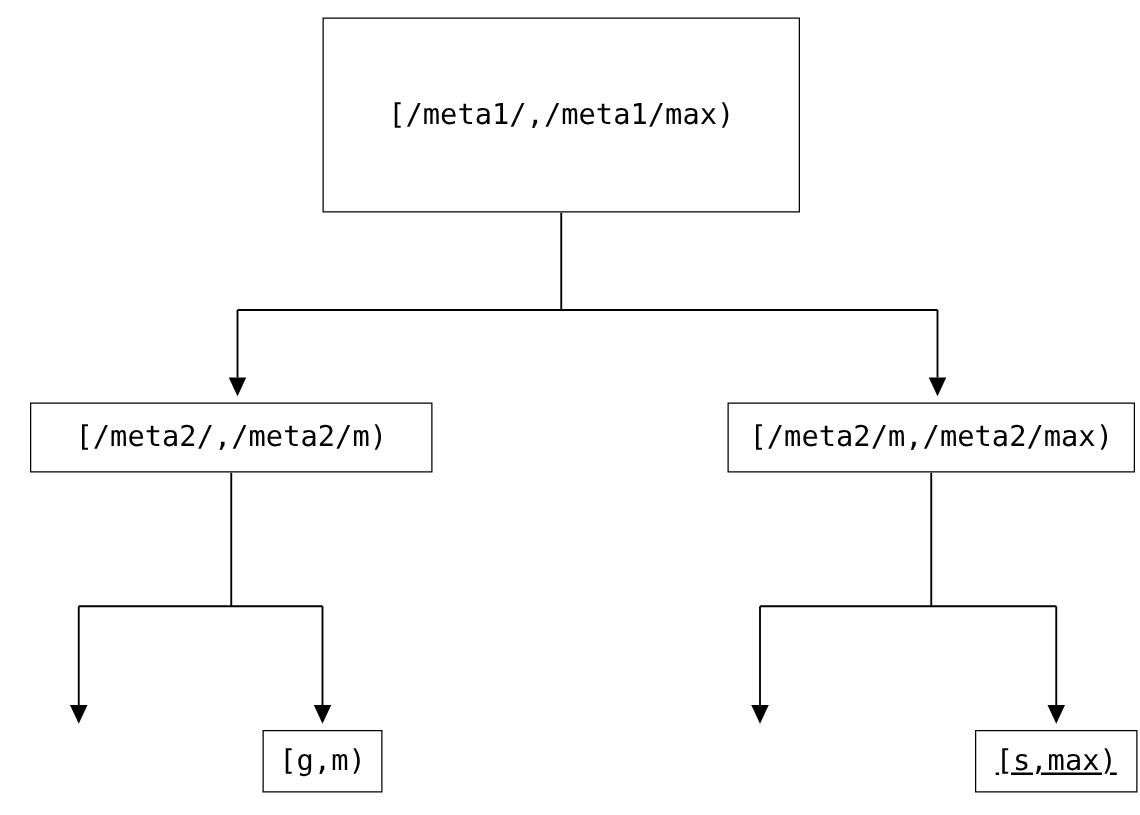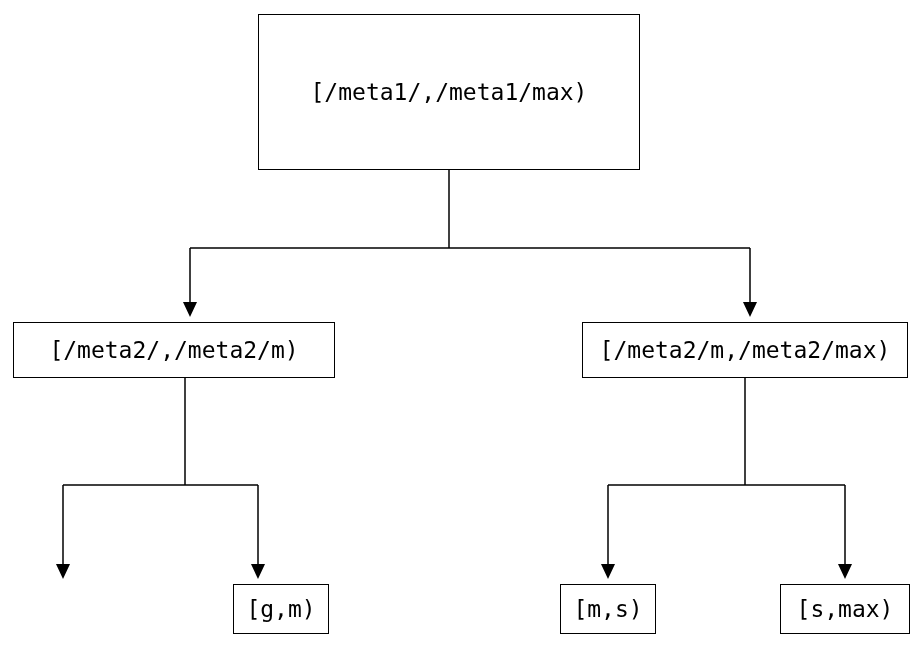--- a/index.html
+++ b/index.html
@@ -67,34 +67,31 @@
       <polygon points="251,564 265,564 258,579"></polygon>
       <polygon points="601,564 615,564 608,579"></polygon>
       <polygon points="838,564 852,564 845,579"></polygon>
     </g>
   </svg>
 
   <div class="node" style="left:258px; top:14px; width:382px; height:156px;">
     <span>[/meta1/,/meta1/max)</span>
   </div>
 
-  <div class="node" style="left:13px; top:322px; width:322px; height:56px;">
+  <div class="node" style="left:24px; top:322px; width:322px; height:56px;">
     <span>[/meta2/,/meta2/m)</span>
   </div>
 
   <div class="node" style="left:582px; top:322px; width:326px; height:56px;align-items:center;">
     <span>[/meta2/m,/meta2/max)</span>
   </div>
 
 
-  <div class="node" style="left:210px; top:584px; width:96px; height:50px;margin-left:23px;">
+  <div class="node" style="left:210px; top:584px; width:96px; height:50px;">
     <span>[g,m)</span>
   </div>
 
-  <div class="node" style="left:560px; top:584px; width:96px; height:50px;">
-    <span>[m,s)</span>
-  </div>
 
-  <div class="node" style="left:780px; top:584px; width:130px; height:50px;">
+  <div class="node" style="left:780px; top:584px; width:130px; height:50px;text-decoration:underline;">
     <span>[s,max)</span>
   </div>
 
 </div>
 
 </body></html>

